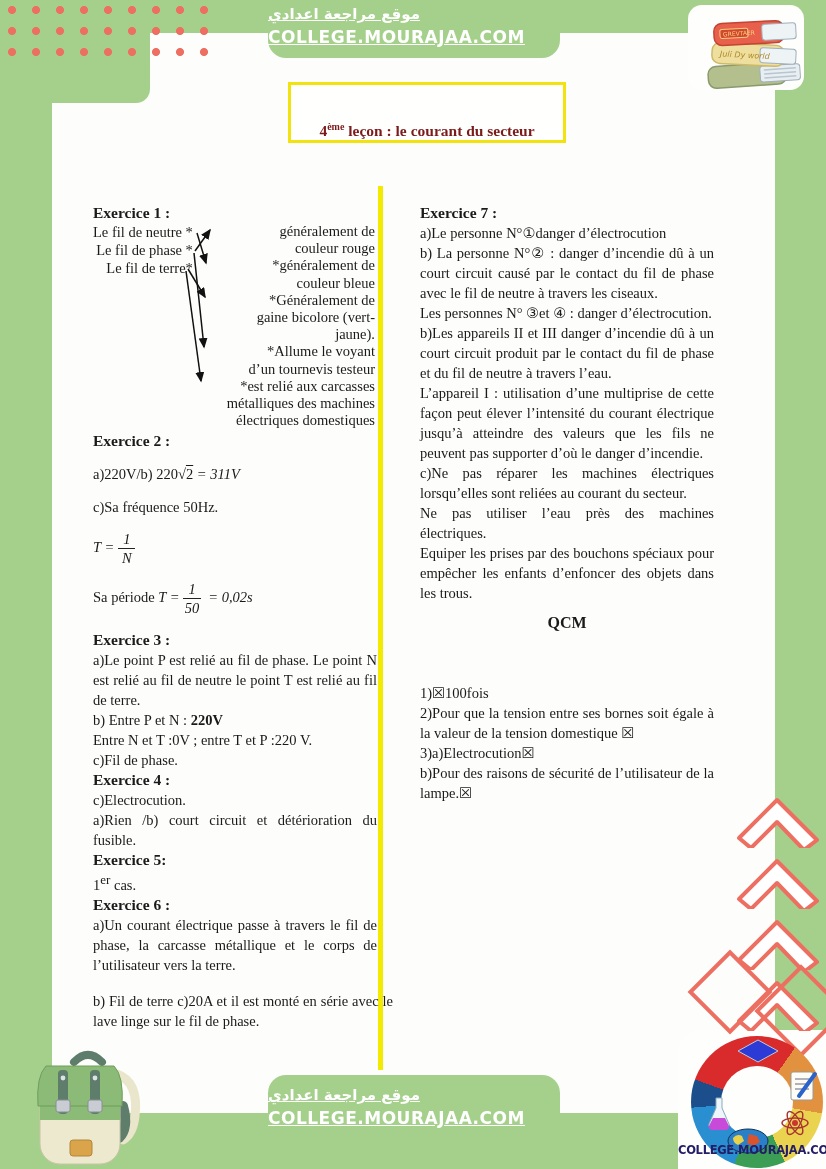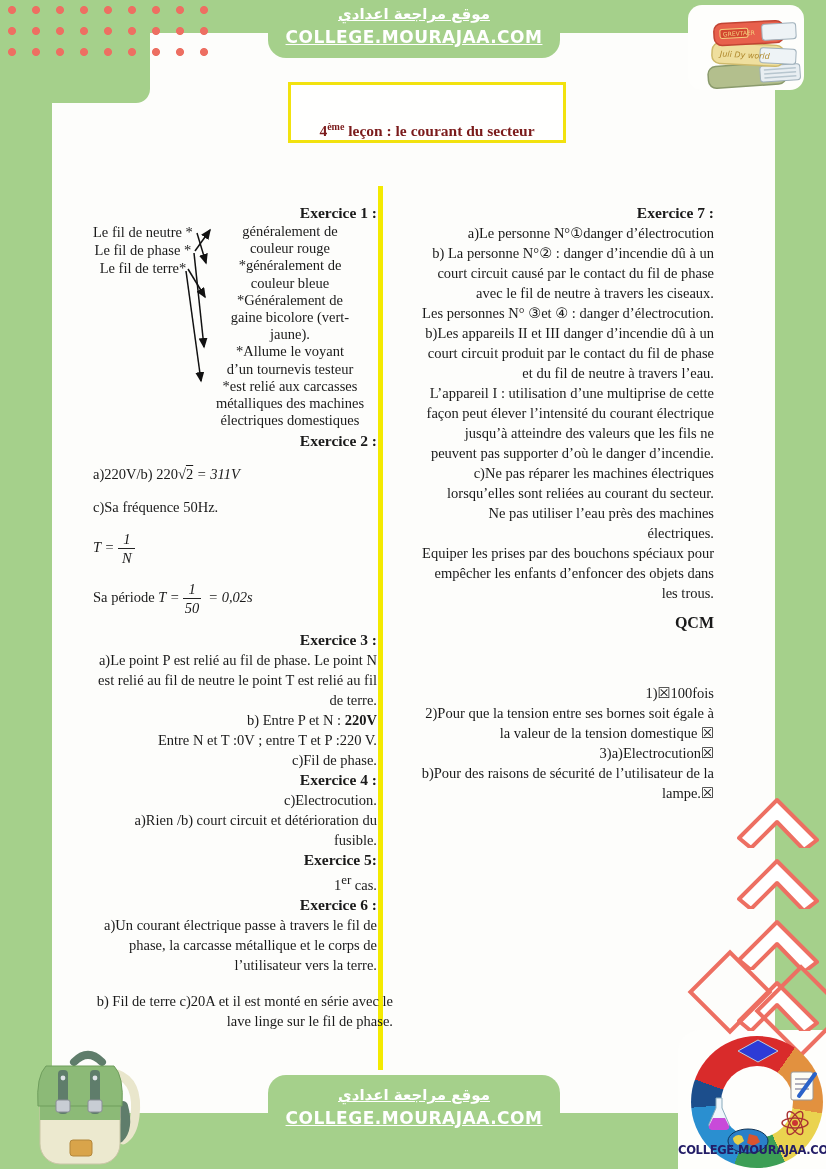--- a/index.html
+++ b/index.html
@@ -7,45 +7,45 @@
        background:#a5d08b;font-family:"Liberation Serif","DejaVu Serif","DejaVu Sans",serif;color:#1a1a1a;}
   .abs{position:absolute;}
   
   .page{left:52px;top:33px;width:723px;height:1080px;background:#fdfdfb;z-index:1;border-radius:3px;}
   
   .green-block{left:0;top:0;width:150px;height:103px;background:#a5d08b;border-bottom-right-radius:14px;z-index:2;}
   .dots{left:0;top:0;width:210px;height:62px;z-index:3;
         background-image:radial-gradient(circle at 12px 10px,#ed6f62 3.6px,rgba(0,0,0,0) 4.4px);
         background-size:24px 21px;}
   
-  .banner{background:#a5d08b;z-index:3;text-align:center;font-family:"DejaVu Sans","Liberation Sans",sans-serif;color:#fff;}
+  .banner{background:#a5d08b;z-index:3;text-align:left;font-family:"DejaVu Sans","Liberation Sans",sans-serif;color:#fff;}
   .banner-top{left:268px;top:0;width:292px;height:58px;border-radius:0 0 18px 18px;padding-top:4px;box-sizing:border-box;}
   .banner-bottom{left:268px;top:1075px;width:292px;height:94px;border-radius:18px 18px 0 0;padding-top:10px;box-sizing:border-box;}
   .band-bottom{left:0;top:1113px;width:826px;height:56px;background:#a5d08b;z-index:2;}
   .b-ar{font-size:15px;font-weight:bold;text-decoration:underline;line-height:21px;}
   .b-site{font-size:17px;font-weight:bold;text-decoration:underline;letter-spacing:.5px;line-height:24px;}
   
   .books-tile{left:688px;top:5px;width:116px;height:85px;background:#fefefc;border-radius:14px;z-index:2;}
   .books-svg{left:690px;top:12px;z-index:3;}
   
   .title-box{left:288px;top:82px;width:272px;height:55px;border:3px solid #f2e20e;background:#fffffe;z-index:2;
              display:flex;align-items:flex-end;justify-content:center;}
   .title-text{font-weight:bold;font-size:15.5px;color:#7b1b1b;}
   .title-text sup{font-size:10px;}
   
   .divider{left:378px;top:186px;width:5px;height:884px;background:#f4ea00;z-index:2;}
   
   .col{z-index:2;font-size:14.5px;line-height:20px;text-align:justify;}
-  .col p{margin:0;text-align:right;}
+  .col p{margin:0;}
   .col-left{left:93px;top:203px;width:284px;}
   .col-right{left:420px;top:203px;width:294px;}
   .exh{font-weight:bold;font-size:15.5px;text-align:left;margin-top:2px;}
   sup{font-size:13px;}
   
-  .diagram{position:relative;width:284px;height:208px;text-align:center;}
+  .diagram{position:relative;width:284px;height:208px;text-align:right;}
   .diagram .lbls{position:absolute;left:0;top:0;line-height:18px;white-space:pre-line;}
   .diagram .items{position:absolute;left:112px;top:0;width:170px;line-height:17.2px;white-space:pre-line;}
   .diagram svg{position:absolute;left:0;top:0;}
   
   .frac{display:inline-block;vertical-align:middle;text-align:center;font-style:italic;margin:0 4px;}
   .frac .num{display:block;border-bottom:1.4px solid #222;padding:0 5px;line-height:18px;}
   .frac .den{display:block;line-height:18px;}
   .fline{margin:13px 0 !important;text-align:left !important;}
   .radicand{text-decoration:overline;}
   .qcm-h{font-weight:bold;font-size:16px;text-align:center;margin:10px 0 50px 0 !important;}

